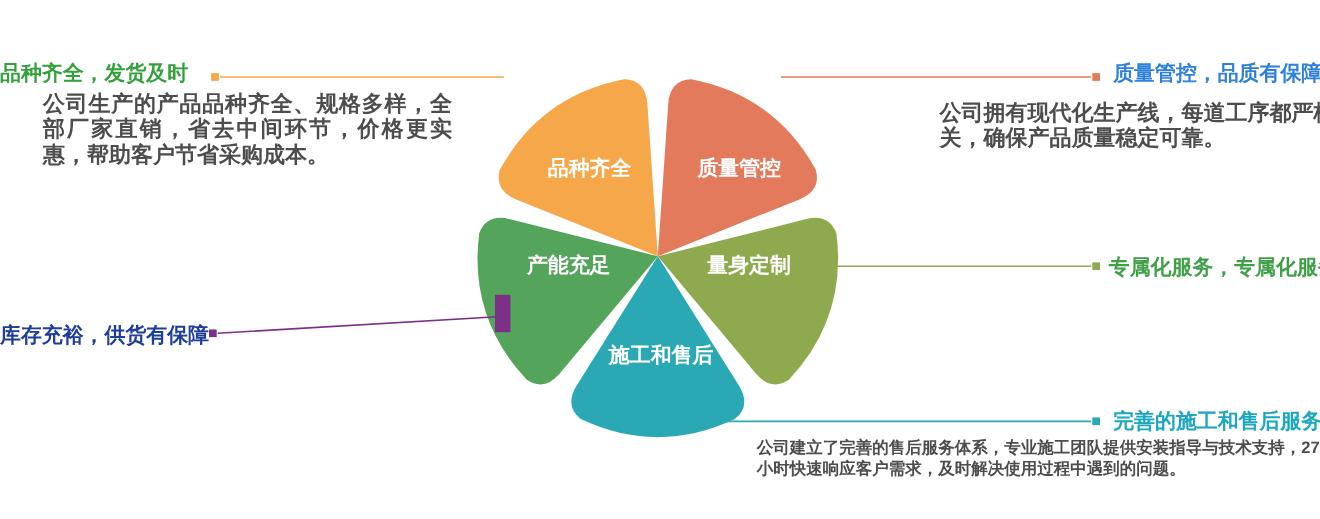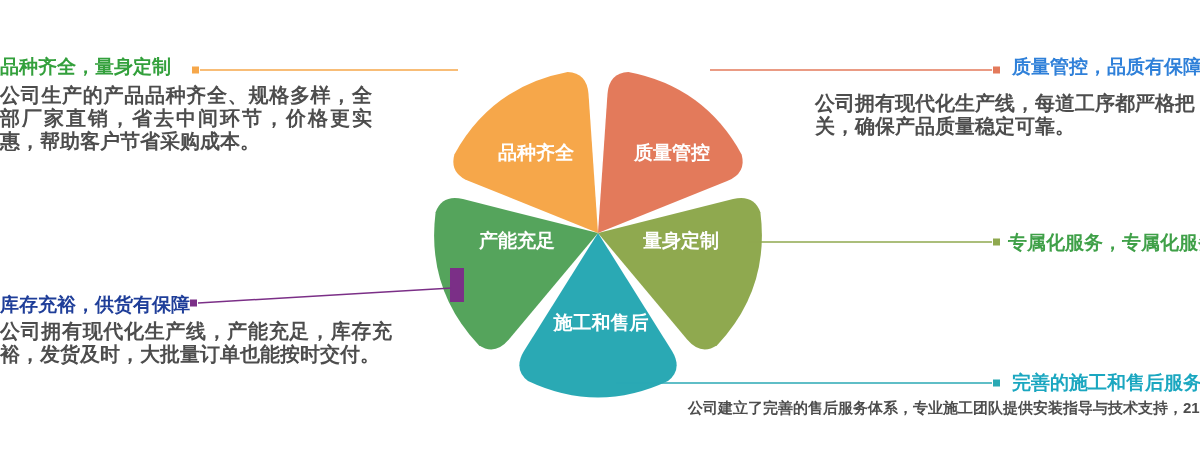--- a/index.html
+++ b/index.html
@@ -17,20 +17,21 @@
     font-weight: bold;
     white-space: nowrap;
   }
   .callout-body {
     position: absolute;
     font-size: 20px;
     font-weight: bold;
     color: #4D4D4D;
     line-height: 23px;
     text-align: justify;
+    padding-left: 39px;
   }
   .title-tl { left: 0px;    top: 54px;  color: #33A03C; }
   .body-tl  { left: 0px;    top: 84px;  width: 372px; }
   .title-ml { left: 0px;    top: 292px; color: #1F3E99; }
   .body-ml  { left: 0px;    top: 320px; width: 392px; }
   .title-tr { left: 1012px; top: 54px;  color: #2F80D9; }
   .body-tr  { left: 815px;  top: 92px;  width: 380px; }
   .title-mr { left: 1008px; top: 230px; color: #3FA048; }
   .body-mr  { left: 815px;  top: 258px; width: 380px; }
   .title-br { left: 1012px; top: 370px; color: #1BA7C0; }
@@ -103,30 +104,30 @@
     <line x1="748" y1="242" x2="992" y2="242" stroke-width="1.5" stroke="#8FA94F"></line>
     <rect x="993" y="238.5" width="7" height="7" fill="#8FA94F"></rect>
 
     <line x1="616" y1="383" x2="992" y2="383" stroke-width="1.5" stroke="#2AA9B4"></line>
     <rect x="993" y="379.5" width="7" height="7" fill="#2AA9B4"></rect>
 
     <line x1="452" y1="288" x2="198" y2="303" stroke-width="1.5" stroke="#7B2F87"></line>
     <rect x="190" y="299.5" width="7" height="7" fill="#7B2F87"></rect>
   </svg>
 
-  <div class="callout-title title-tl">品种齐全，量身定制</div>
+  <div class="callout-title title-tl">品种齐全，发货及时</div>
   <div class="callout-body body-tl">公司生产的产品品种齐全、规格多样，全部厂家直销，省去中间环节，价格更实惠，帮助客户节省采购成本。</div>
 
   <div class="callout-title title-ml">库存充裕，供货有保障</div>
-  <div class="callout-body body-ml">公司拥有现代化生产线，产能充足，库存充裕，发货及时，大批量订单也能按时交付。</div>
 
   <div class="callout-title title-tr">质量管控，品质有保障</div>
   <div class="callout-body body-tr">公司拥有现代化生产线，每道工序都严格把关，确保产品质量稳定可靠。</div>
 
   <div class="callout-title title-mr">专属化服务，专属化服务</div>
 
   <div class="callout-title title-br">完善的施工和售后服务</div>
 
   <div class="bottom-note">
-    <div>公司建立了完善的售后服务体系，专业施工团队提供安装指导与技术支持，21</div>
+    <div>公司建立了完善的售后服务体系，专业施工团队提供安装指导与技术支持，27</div>
+    <div>小时快速响应客户需求，及时解决使用过程中遇到的问题。</div>
   </div>
 
 </div>
 
 </body></html>

